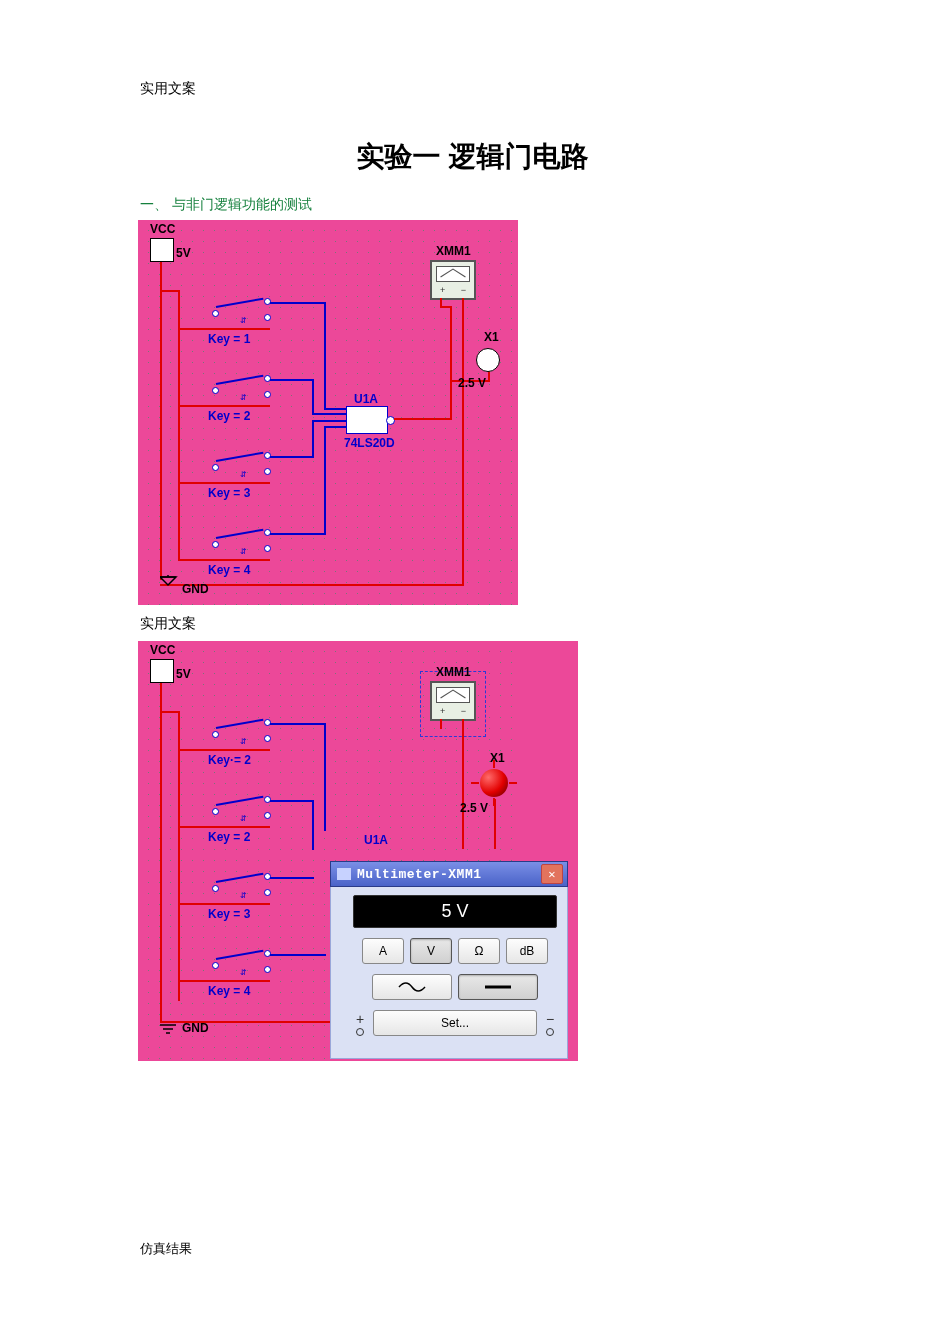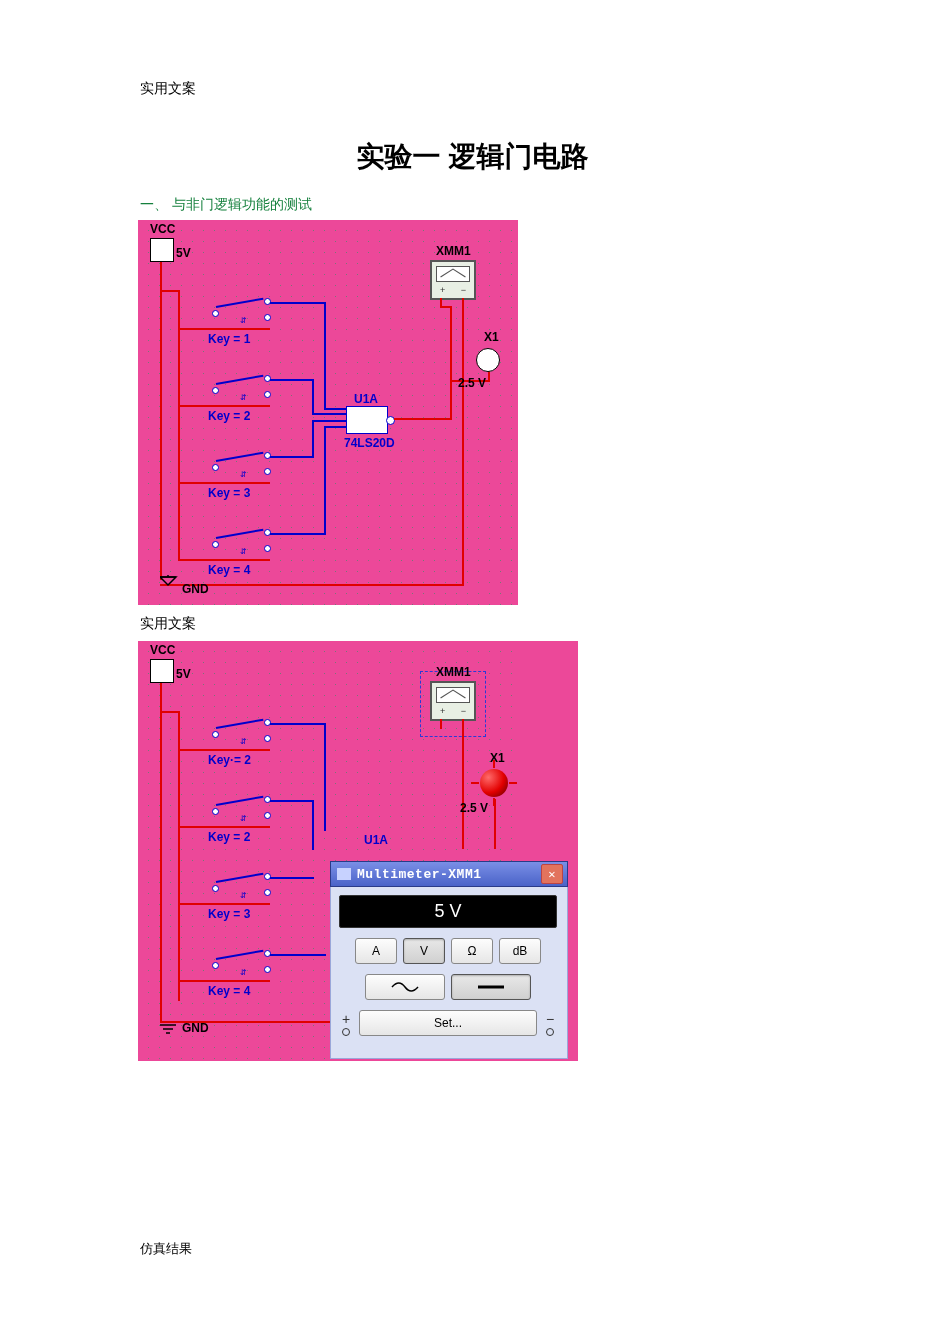--- a/index.html
+++ b/index.html
@@ -175,21 +175,21 @@
     color: #fff;
     display: flex; align-items: center; justify-content: center;
     font-size: 12px; font-weight: bold;
     border-radius: 2px;
   }
   .mm-body {
     background: #dbe1f4;
     border: 1px solid #9aa7d9;
     border-top: none;
     height: 172px;
-    padding: 8px 10px 6px 8px;
+    padding: 8px 10px 6px 22px;
     box-sizing: border-box;
     position: relative;
   }
   .mm-display {
     background: #000;
     color: #fff;
     font-family: Arial, sans-serif;
     font-size: 18px;
     text-align: center;
     padding: 5px 0;

